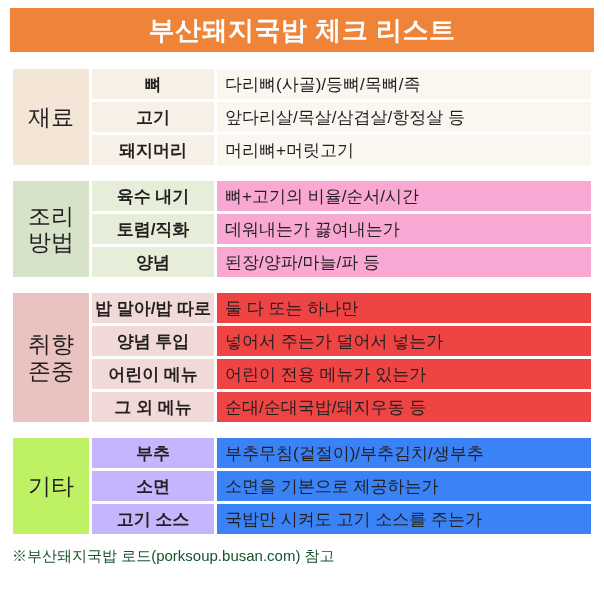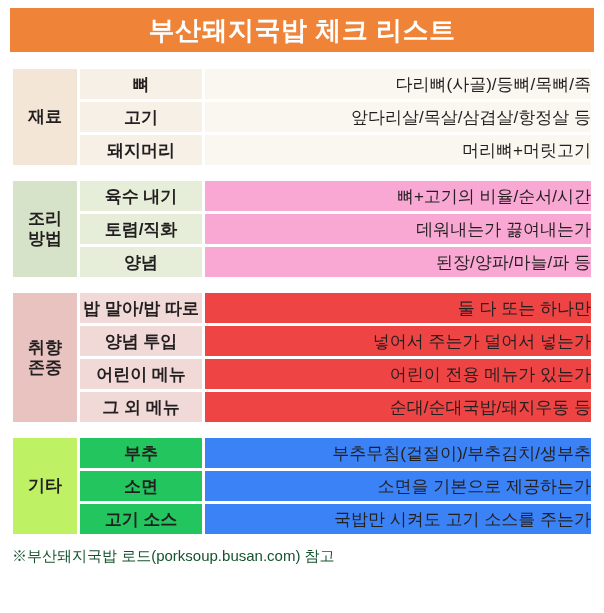--- a/index.html
+++ b/index.html
@@ -44,55 +44,55 @@
   .block {
     margin-bottom: 10px;
   }
   td {
     padding: 0;
     height: 30px;
     font-size: 17px;
     vertical-align: middle;
   }
   td.cat {
-    width: 64px;
+    width: 76px;
     text-align: center;
-    font-weight: bold;
-    font-size: 17px;
+    font-weight: normal;
+    font-size: 23px;
     line-height: 1.15;
   }
   td.sub {
     width: 122px;
     text-align: center;
     font-weight: bold;
     font-size: 17px;
   }
   td.val {
-    padding-left: 24px;
-    text-align: right;
+    padding-left: 8px;
+    text-align: left;
     font-size: 17px;
   }
   
   .secA td.cat { background: #f3e6d7; }
   .secA td.sub { background: #f6f0e7; }
   .secA td.val { background: #faf6f0; }
 
   
   .secB td.cat { background: #d7e3c9; }
   .secB td.sub { background: #e6eeda; }
   .secB td.val { background: #f9a8d4; }
 
   
   .secC td.cat { background: #e8c3c0; margin-top: 12px; }
   .secC td.sub { background: #f1d9d7; }
   .secC td.val { background: #ef4444; margin-left: 31px; }
 
   
   .secD td.cat { background: #bef264; margin-left: 48px; }
-  .secD td.sub { background: #22c55e; }
+  .secD td.sub { background: #c4b5fd; }
   .secD td.val { background: #3b82f6; }
 
   .footnote {
     margin-top: 8px;
     font-size: 15px;
     color: #14532d;
     padding-left: 2px;
   }
 </style>
 </head>

